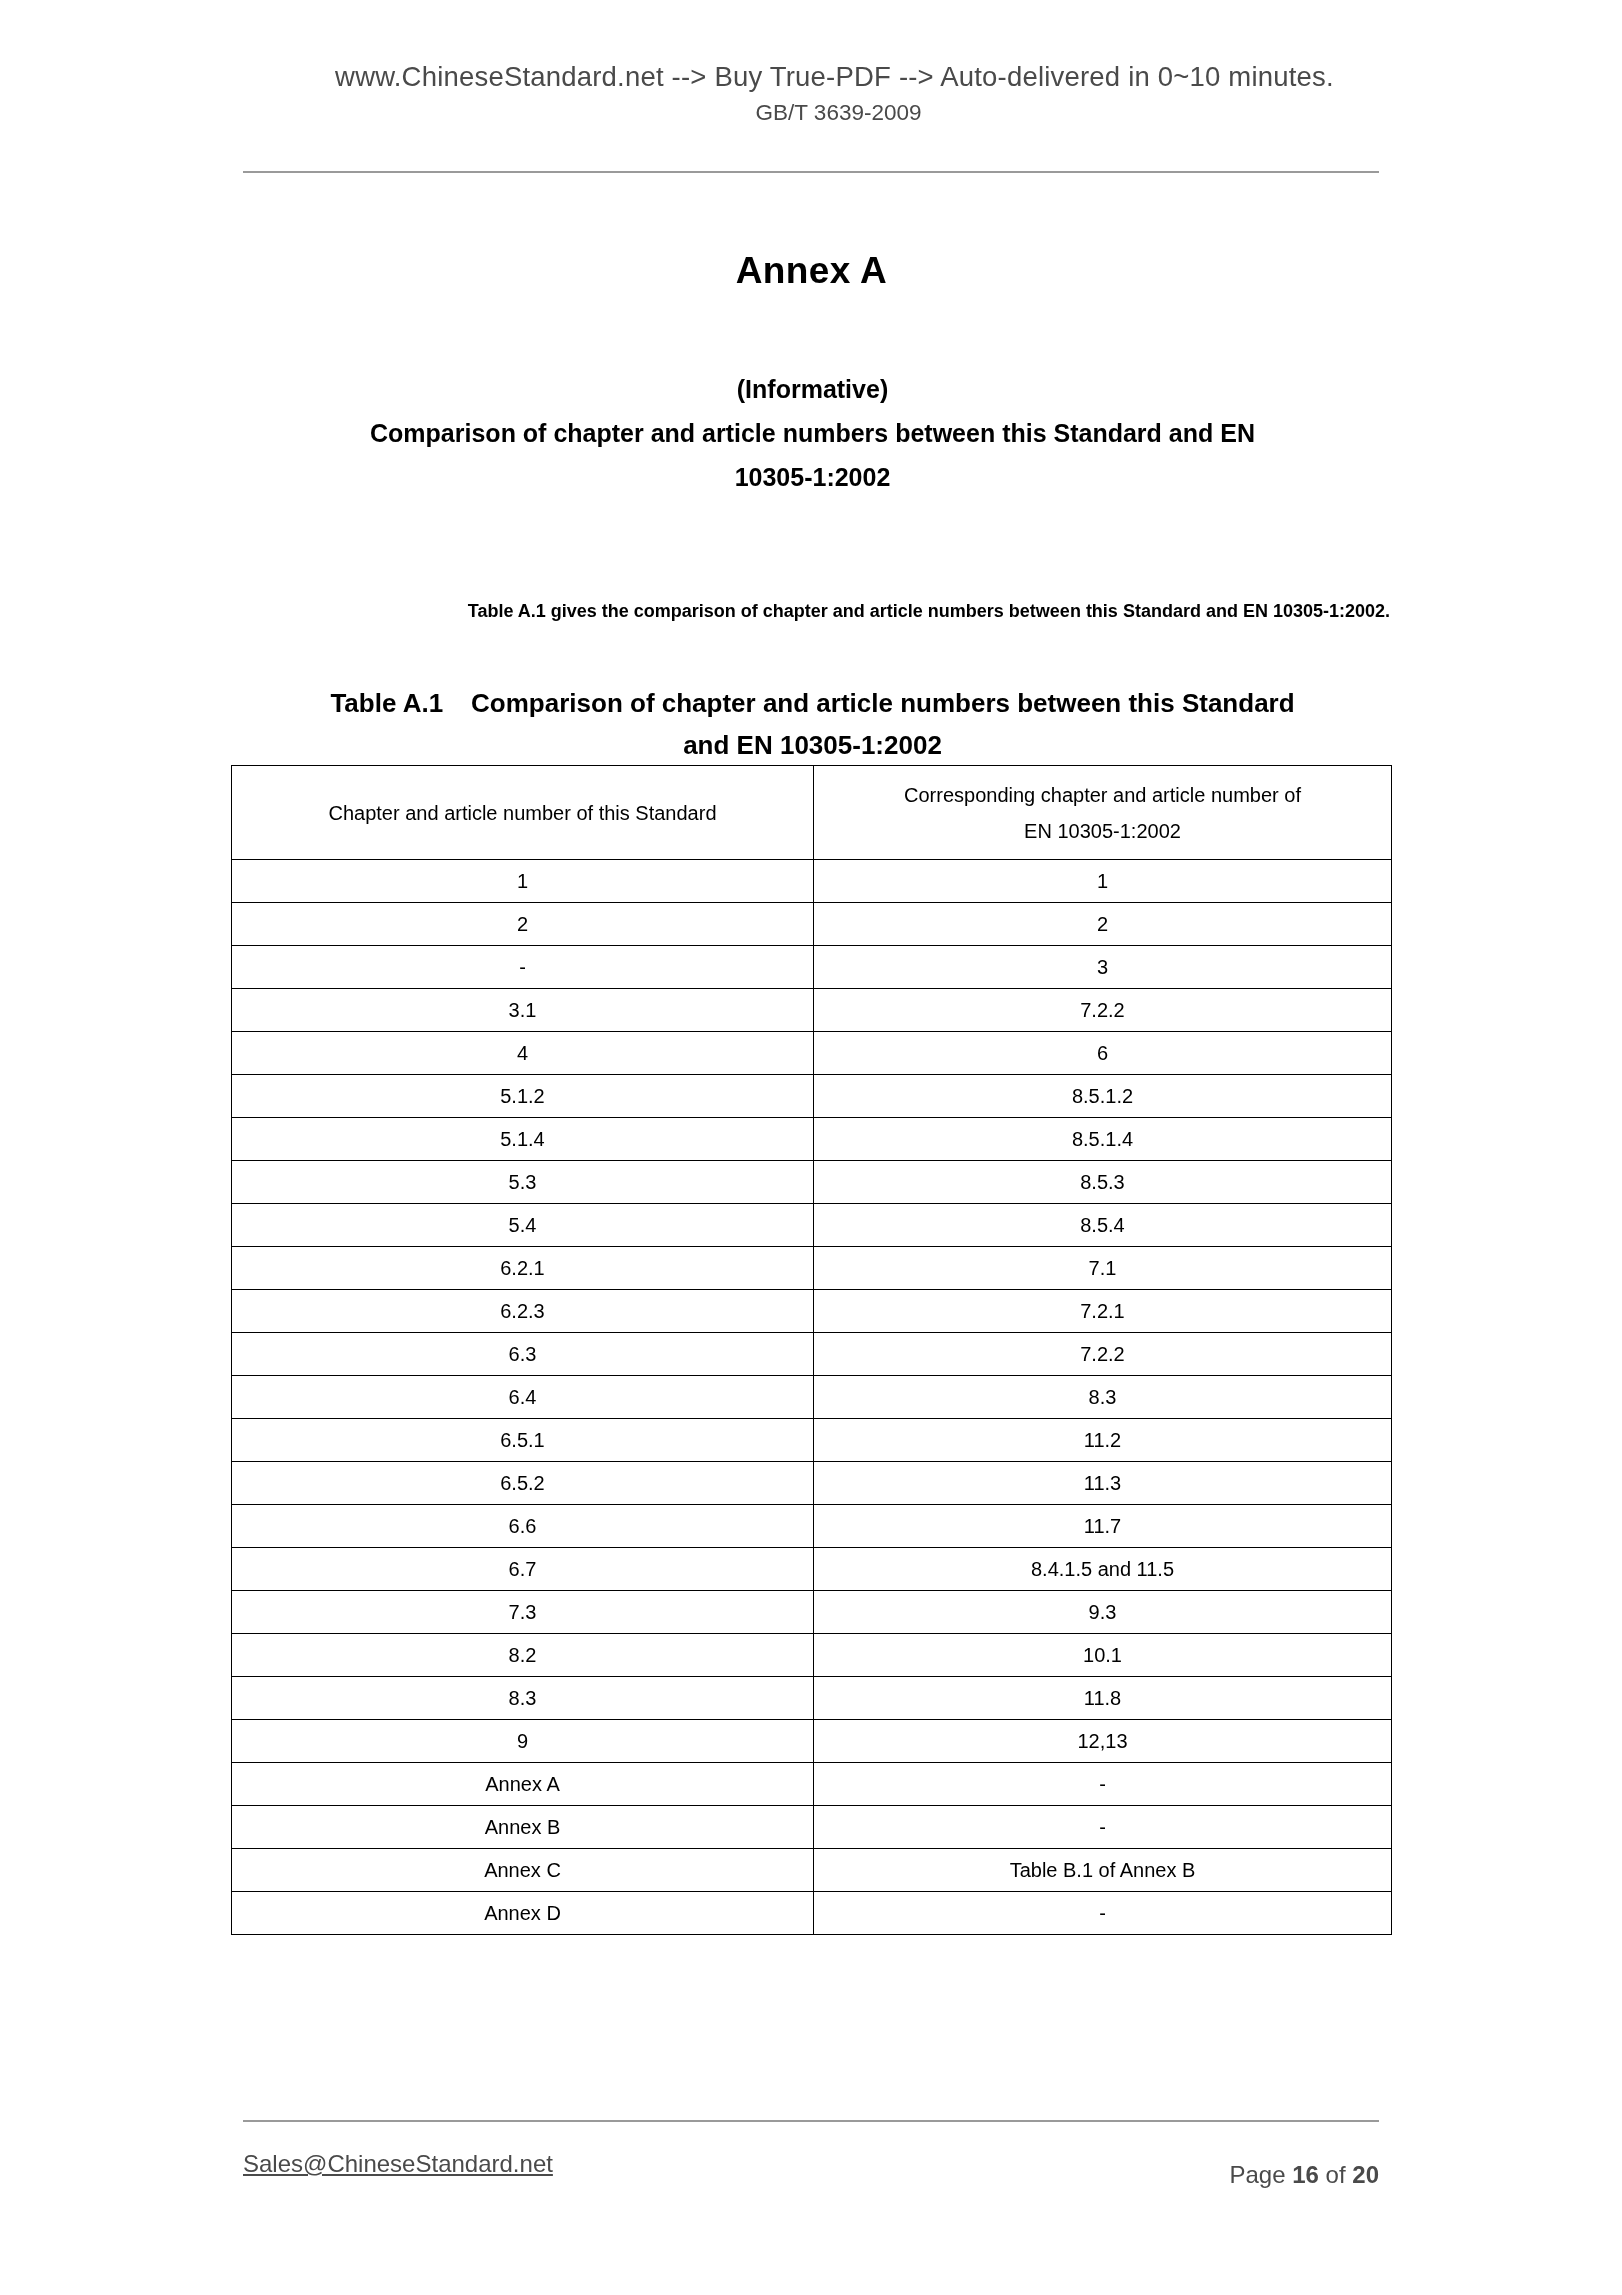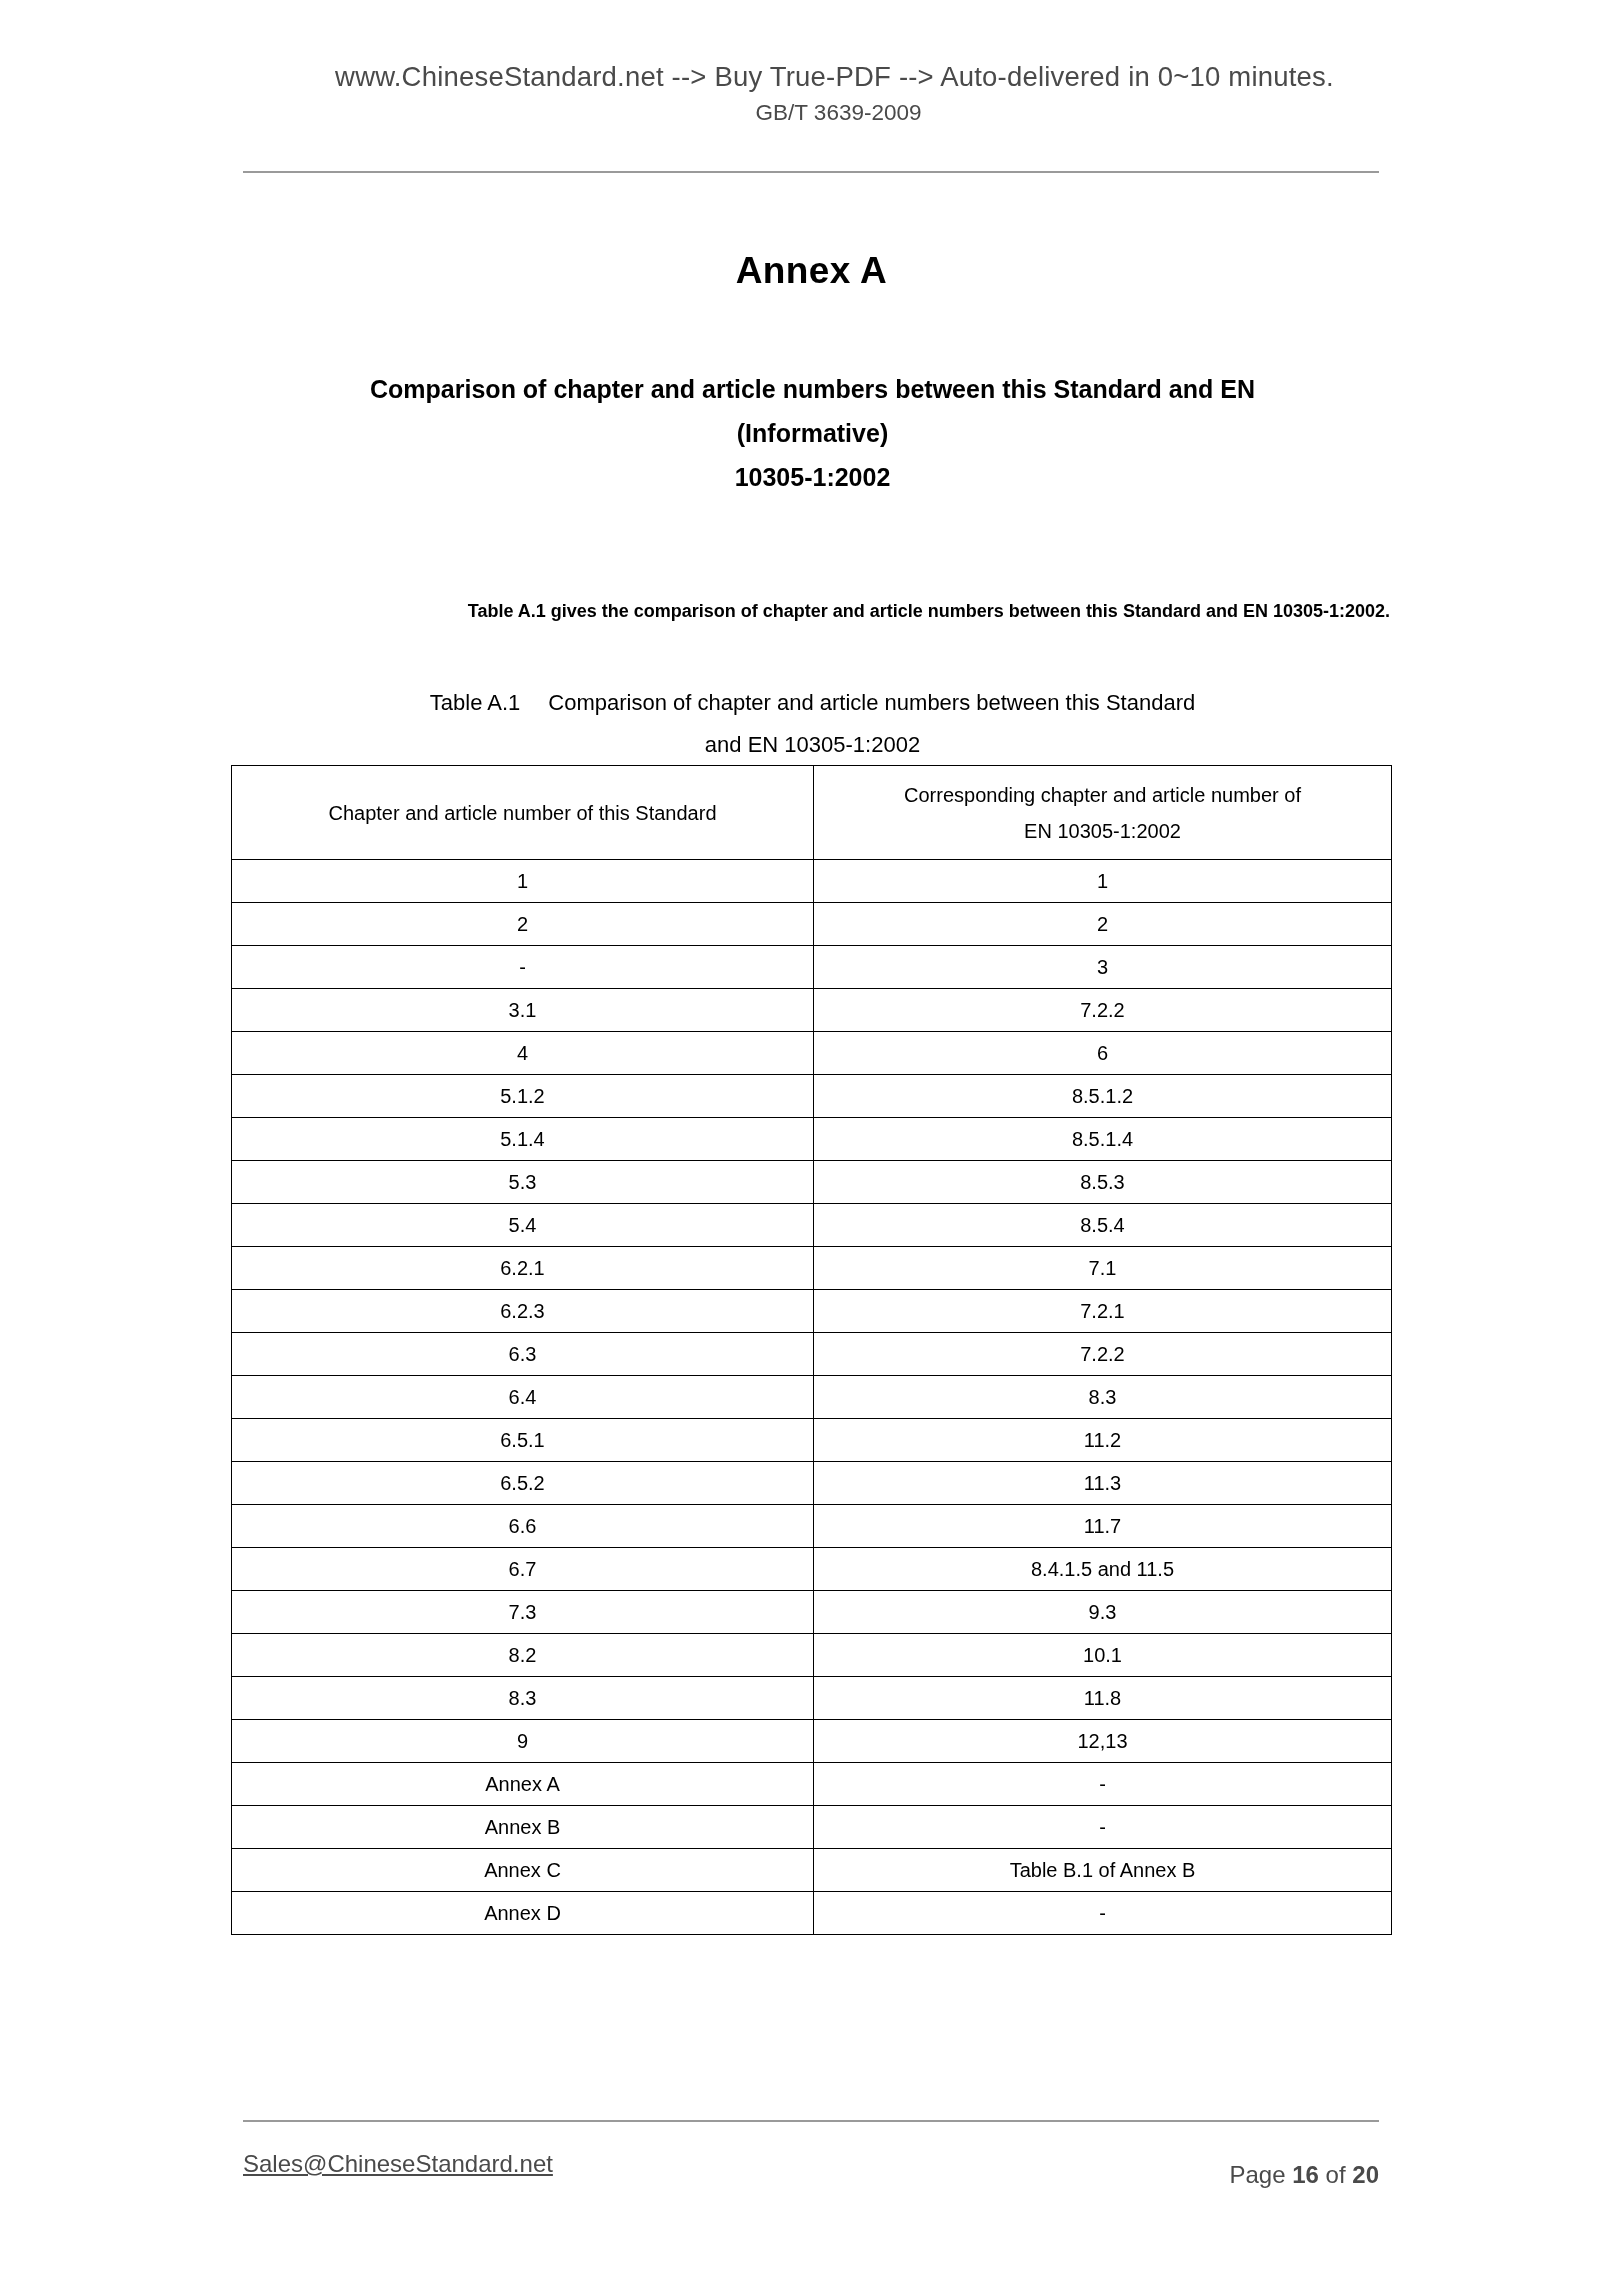--- a/index.html
+++ b/index.html
@@ -86,22 +86,22 @@
     font-weight: bold;
   }
 
   
   .table-caption {
     position: absolute;
     top: 682px;
     left: 233px;
     width: 1159px;
     text-align: center;
-    font-size: 22px;
-    font-weight: normal;
+    font-size: 26px;
+    font-weight: bold;
     line-height: 42px;
   }
   .caption-gap {
     display: inline-block;
     width: 28px;
   }
 
   
   .data-table {
     position: absolute;
@@ -173,22 +173,22 @@
 
   <div class="doc-header">
     <div class="header-promo">www.ChineseStandard.net --&gt; Buy True-PDF --&gt; Auto-delivered in 0~10 minutes.</div>
     <div class="header-std">GB/T 3639-2009</div>
   </div>
   <div class="header-rule"></div>
 
   <div class="annex-title">Annex A</div>
 
   <div class="subtitle-block">
+    <div>(Informative)</div>
     <div>Comparison of chapter and article numbers between this Standard and EN</div>
-    <div>(Informative)</div>
     <div>10305-1:2002</div>
   </div>
 
   <p class="intro">Table A.1 gives the comparison of chapter and article numbers between this Standard and EN 10305-1:2002.</p>
 
   <div class="table-caption">
     <span>Table A.1</span><span class="caption-gap"></span><span>Comparison of chapter and article numbers between this Standard</span>
     <div>and EN 10305-1:2002</div>
   </div>
 

